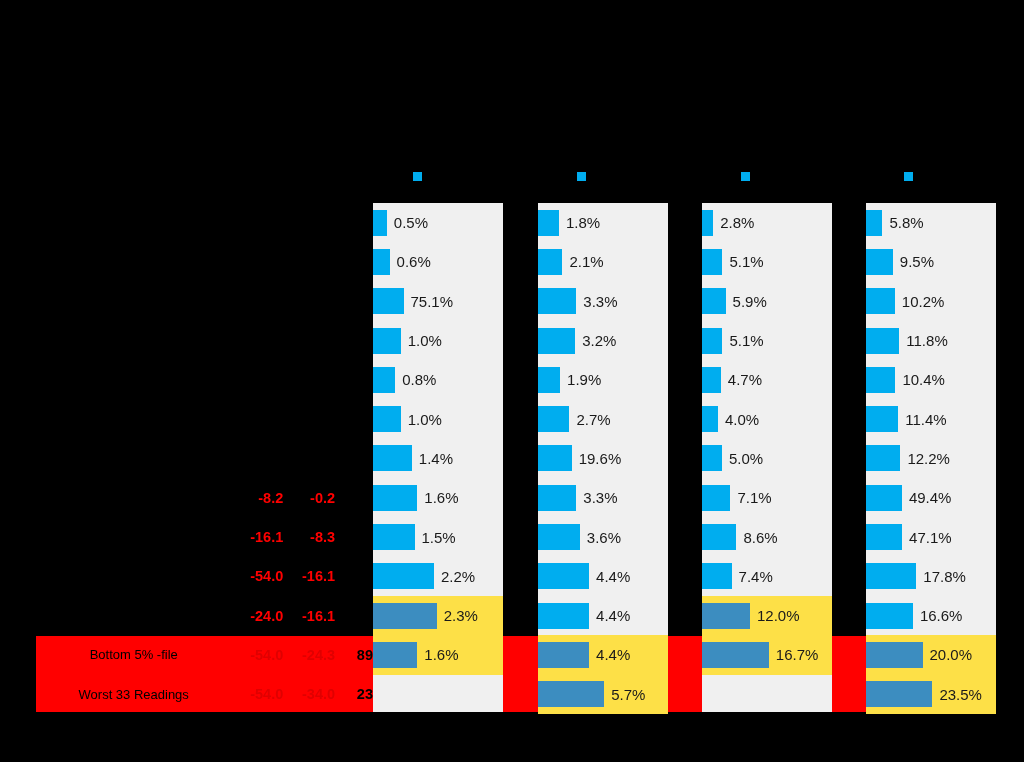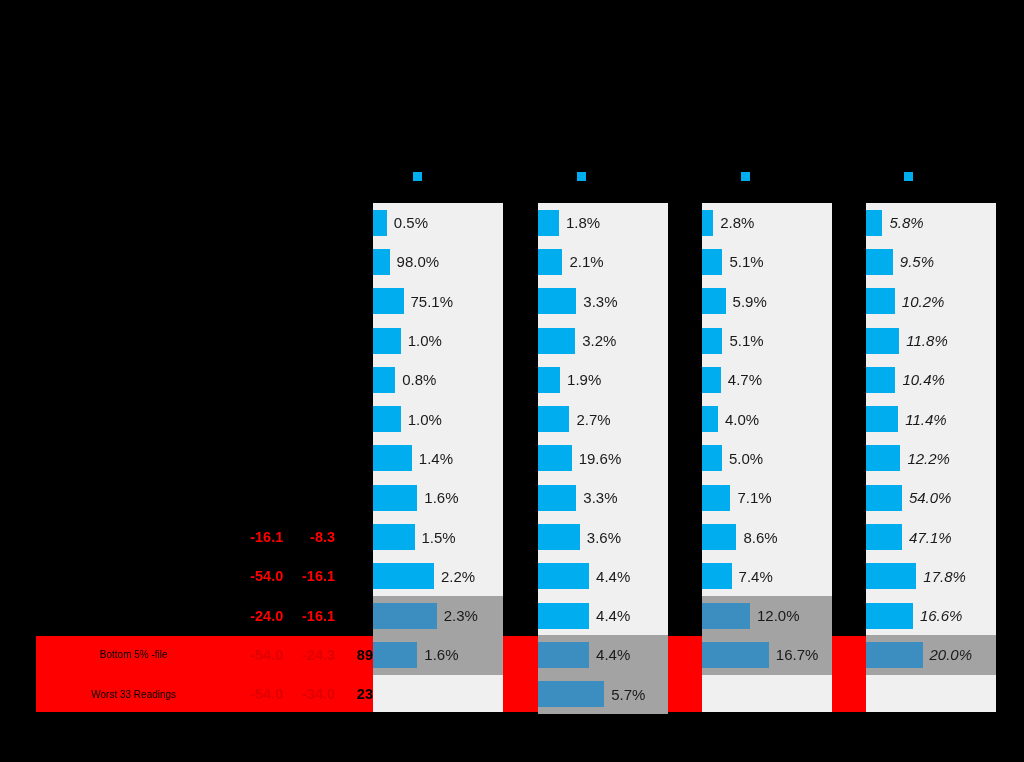--- a/index.html
+++ b/index.html
@@ -18,21 +18,21 @@
   }
   
   .row-labels{
     position:absolute;left:36px;top:203px;width:337px;height:509px;
   }
   .lbl-row{
     position:absolute;left:0;width:337px;height:39.3px;
     display:flex;align-items:center;
   }
   .lbl-name{
-    width:196px;text-align:center;font-size:10px;color:#000000;
+    width:196px;text-align:center;font-size:13px;color:#000000;
     white-space:nowrap;
   }
   .lbl-name.onred{color:#000000;}
   .lbl-v1,.lbl-v2{
     width:52px;text-align:right;font-size:14.5px;font-weight:bold;
     color:#000000;white-space:nowrap;
   }
   .lbl-v1.neg,.lbl-v2.neg{color:#FF0000;}
   .lbl-v1.faint,.lbl-v2.faint{color:#E00000;}
   .lbl-n{
@@ -41,21 +41,21 @@
   }
 
   
   .panel{
     position:absolute;top:203px;height:509px;background:#F0F0F0;
   }
   .panel .plotrow{
     position:relative;height:39.3px;width:100%;
     display:flex;align-items:center;
   }
-  .panel .plotrow.hl{background:#a3a3a3;}
+  .panel .plotrow.hl{background:#fde047;}
   .bar{
     height:26px;background:#00ADEF;flex:0 0 auto;
   }
   .bar.dark{background:#3C8DC0;}
   .bar-lbl{
     font-size:15px;color:#1a1a1a;margin-left:7px;white-space:nowrap;
   }
   
   .legend-sq{
     position:absolute;width:9px;height:9px;background:#00ADEF;top:172px;
@@ -126,20 +126,26 @@
       <div class="lbl-row" style="top: 196.5px;">
         <div class="lbl-name"></div>
         <div class="lbl-v1"></div>
         <div class="lbl-v2"></div>
         <div class="lbl-n"></div>
       </div>
       <div class="lbl-row" style="top: 235.8px;">
         <div class="lbl-name"></div>
         <div class="lbl-v1"></div>
         <div class="lbl-v2"></div>
+        <div class="lbl-n"></div>
+      </div>
+      <div class="lbl-row" style="top: 275.1px;">
+        <div class="lbl-name"></div>
+        <div class="lbl-v1 neg">-8.2</div>
+        <div class="lbl-v2 neg">-0.2</div>
         <div class="lbl-n"></div>
       </div>
       <div class="lbl-row" style="top: 314.4px;">
         <div class="lbl-name"></div>
         <div class="lbl-v1 neg">-16.1</div>
         <div class="lbl-v2 neg">-8.3</div>
         <div class="lbl-n"></div>
       </div>
       <div class="lbl-row" style="top: 353.7px;">
         <div class="lbl-name"></div>
@@ -167,21 +173,21 @@
       </div>
     </div>
 
   <div class="panel" id="panel0" style="left:373px;width:130px;">
       <div class="plotrow">
         <div class="bar" style="width: 13.8px;"></div>
         <span class="bar-lbl">0.5%</span>
       </div>
       <div class="plotrow">
         <div class="bar" style="width: 16.6px;"></div>
-        <span class="bar-lbl">98.0%</span>
+        <span class="bar-lbl">0.6%</span>
       </div>
       <div class="plotrow">
         <div class="bar" style="width: 30.5px;"></div>
         <span class="bar-lbl">75.1%</span>
       </div>
       <div class="plotrow">
         <div class="bar" style="width: 27.7px;"></div>
         <span class="bar-lbl">1.0%</span>
       </div>
       <div class="plotrow">
@@ -314,21 +320,21 @@
       </div>
       <div class="plotrow hl">
         <div class="bar dark" style="width: 48px;"></div>
         <span class="bar-lbl">12.0%</span>
       </div>
       <div class="plotrow hl">
         <div class="bar dark" style="width: 66.8px;"></div>
         <span class="bar-lbl">16.7%</span>
       </div>
     </div>
-  <div class="panel" id="panel3" style="left:866px;width:130px;font-style:italic;">
+  <div class="panel" id="panel3" style="left:866px;width:130px;">
       <div class="plotrow">
         <div class="bar" style="width: 16.4px;"></div>
         <span class="bar-lbl">5.8%</span>
       </div>
       <div class="plotrow">
         <div class="bar" style="width: 26.8px;"></div>
         <span class="bar-lbl">9.5%</span>
       </div>
       <div class="plotrow">
         <div class="bar" style="width: 28.8px;"></div>
@@ -345,37 +351,41 @@
       <div class="plotrow">
         <div class="bar" style="width: 32.2px;"></div>
         <span class="bar-lbl">11.4%</span>
       </div>
       <div class="plotrow">
         <div class="bar" style="width: 34.4px;"></div>
         <span class="bar-lbl">12.2%</span>
       </div>
       <div class="plotrow">
         <div class="bar" style="width: 35.9px;"></div>
-        <span class="bar-lbl">54.0%</span>
+        <span class="bar-lbl">49.4%</span>
       </div>
       <div class="plotrow">
         <div class="bar" style="width: 36.1px;"></div>
         <span class="bar-lbl">47.1%</span>
       </div>
       <div class="plotrow">
         <div class="bar" style="width: 50.3px;"></div>
         <span class="bar-lbl">17.8%</span>
       </div>
       <div class="plotrow">
         <div class="bar" style="width: 46.9px;"></div>
         <span class="bar-lbl">16.6%</span>
       </div>
       <div class="plotrow hl">
         <div class="bar dark" style="width: 56.5px;"></div>
         <span class="bar-lbl">20.0%</span>
+      </div>
+      <div class="plotrow hl">
+        <div class="bar dark" style="width: 66.4px;"></div>
+        <span class="bar-lbl">23.5%</span>
       </div>
     </div>
 
   <div class="legend-sq" style="left:413px;"></div>
   <div class="legend-txt" style="left:427px;"></div>
   <div class="legend-sq" style="left:577px;"></div>
   <div class="legend-txt" style="left:591px;"></div>
   <div class="legend-sq" style="left:741px;"></div>
   <div class="legend-txt" style="left:755px;"></div>
   <div class="legend-sq" style="left:904px;"></div>

